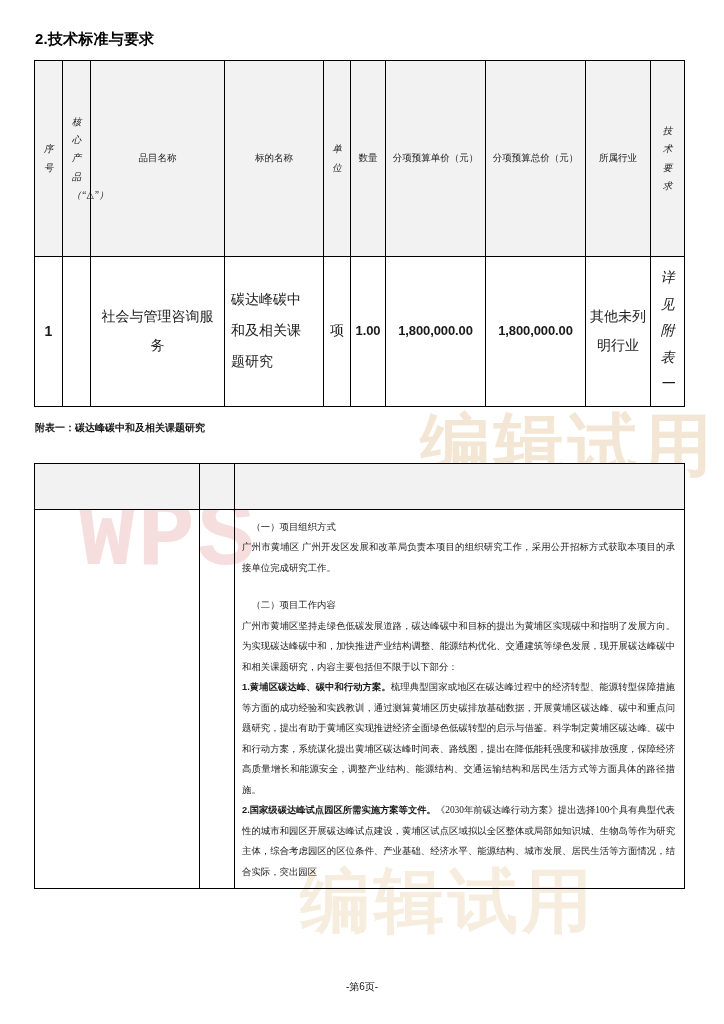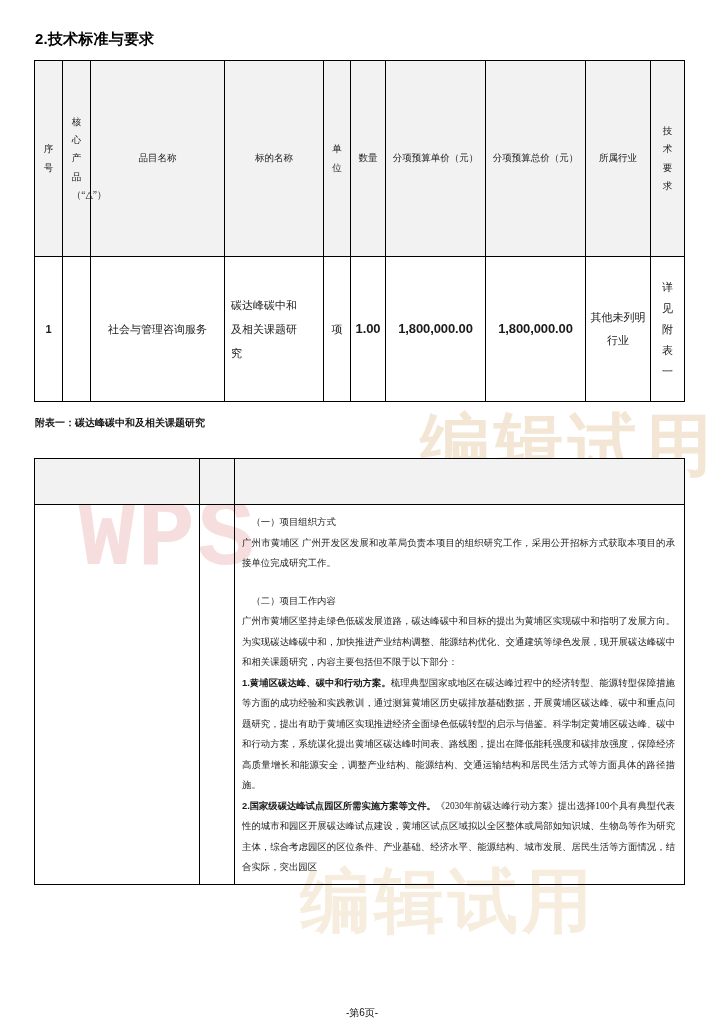--- a/index.html
+++ b/index.html
@@ -87,29 +87,30 @@
     font-size: 9.5px;
     line-height: 1.95;
     padding: 6px 2px;
     height: 196px;
   }
   #goods-table thead td.v {
     letter-spacing: 0;
   }
   .vtext {
     display: block;
-    margin: 12px auto;
+    margin: 0 auto;
     width: 1em;
     line-height: 1.9;
     text-align: center;
     word-break: break-all;
     white-space: normal;
+    font-style: italic;
   }
   #goods-table tbody td {
-    font-size: 11px;
+    font-size: 14px;
     text-align: center;
     line-height: 2.0;
     padding: 8px 4px;
     height: 93px;
     background: #fff;
   }
   #goods-table tbody td.num {
     font-family: "Liberation Sans", "DejaVu Sans", sans-serif;
     font-weight: 700;
     font-size: 13px;
@@ -176,21 +177,21 @@
   .para b, .bold {
     font-weight: 700;
     font-family: "Liberation Sans", "DejaVu Sans", sans-serif;
     font-size: 9.3px;
   }
 
   .footer {
     position: absolute;
     left: 0;
     right: 0;
-    bottom: 4px;
+    bottom: 30px;
     text-align: center;
     font-family: "Liberation Sans", "DejaVu Sans", sans-serif;
     font-size: 10px;
     color: #111;
     z-index: 3;
   }
 </style>
 </head>
 <body>
 

